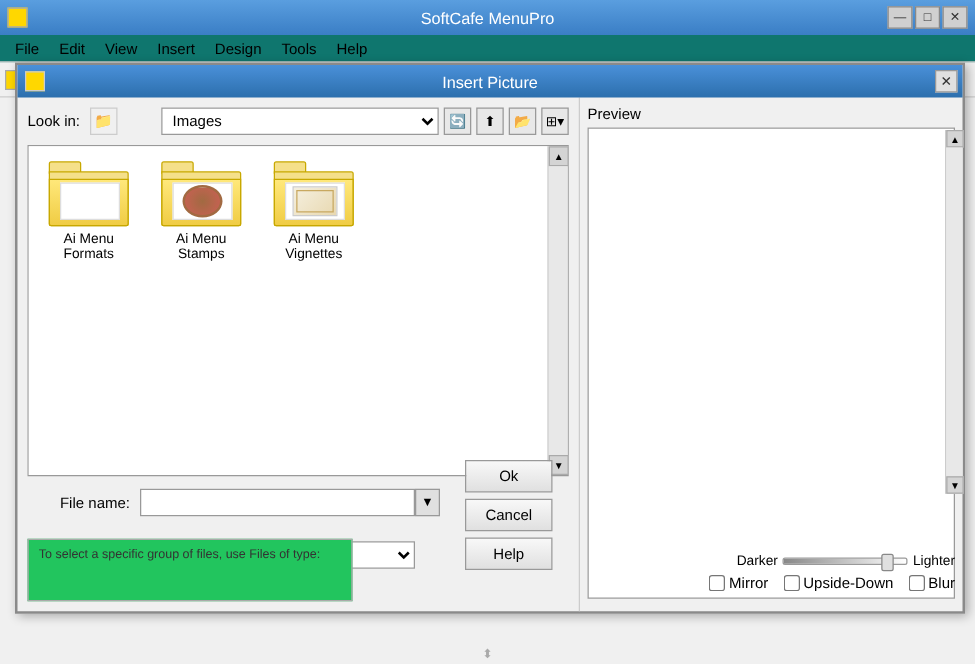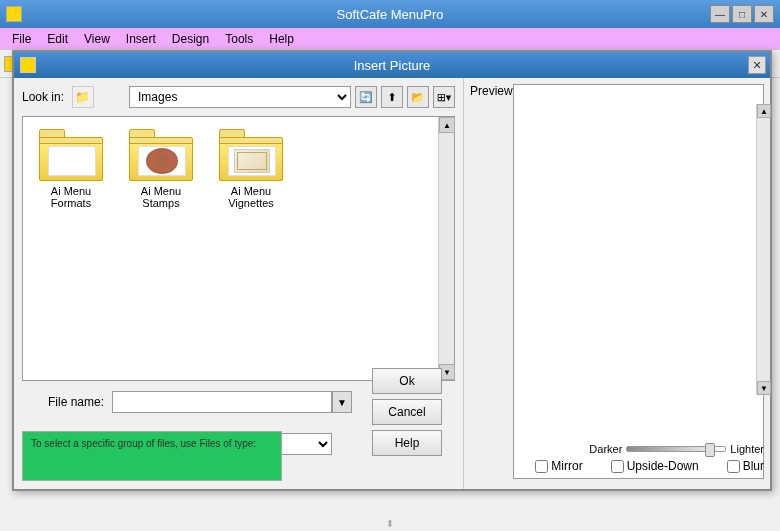--- a/index.html
+++ b/index.html
@@ -7,21 +7,21 @@
       font-family: 'Segoe UI', Tahoma, Arial, sans-serif;
       font-size: 12px;
       background: #f0f0f0;
       width: 780px;
       height: 531px;
       overflow: hidden;
     }
 
     
     .menu-bar {
-      background: #f0abfc;
+      background: #0f766e;
       border-bottom: 1px solid #ccc;
       height: 22px;
       display: flex;
       align-items: center;
       padding: 0 4px;
     }
     .menu-bar span {
       padding: 2px 8px;
       cursor: pointer;
       color: #000;
@@ -216,21 +216,21 @@
       cursor: pointer;
       display: flex;
       align-items: center;
       justify-content: center;
     }
 
     
     .right-panel {
       flex: 1;
       display: flex;
-      flex-direction: row;
+      flex-direction: column;
       padding: 6px;
       position: relative;
     }
     .preview-label {
       font-size: 12px;
       color: #000;
       margin-bottom: 4px;
     }
     .preview-box {
       flex: 1;
@@ -270,21 +270,21 @@
       width: 10px;
       height: 14px;
       background: #e0e0e0;
       border: 1px solid #888;
       border-radius: 2px;
     }
     .checkboxes-row {
       display: flex;
       align-items: center;
       justify-content: flex-end;
-      gap: 28px;
+      gap: 12px;
       font-size: 12px;
     }
     .checkbox-item {
       display: flex;
       align-items: center;
       gap: 3px;
     }
     .checkbox-item input[type="checkbox"] {
       width: 13px;
       height: 13px;

